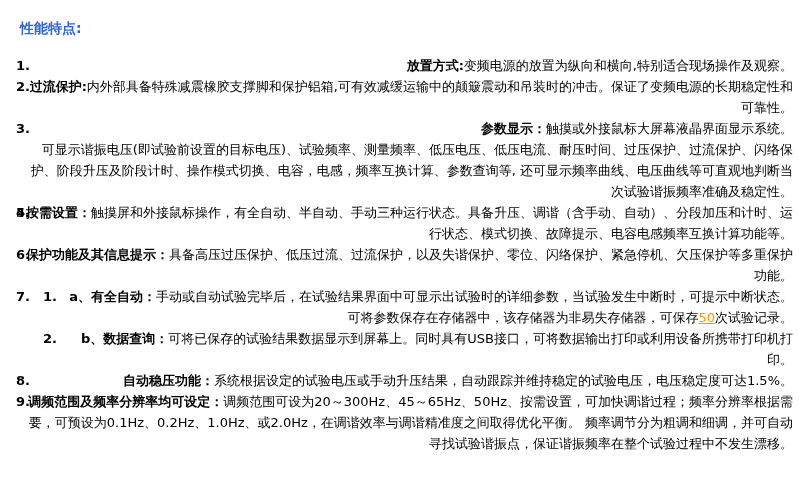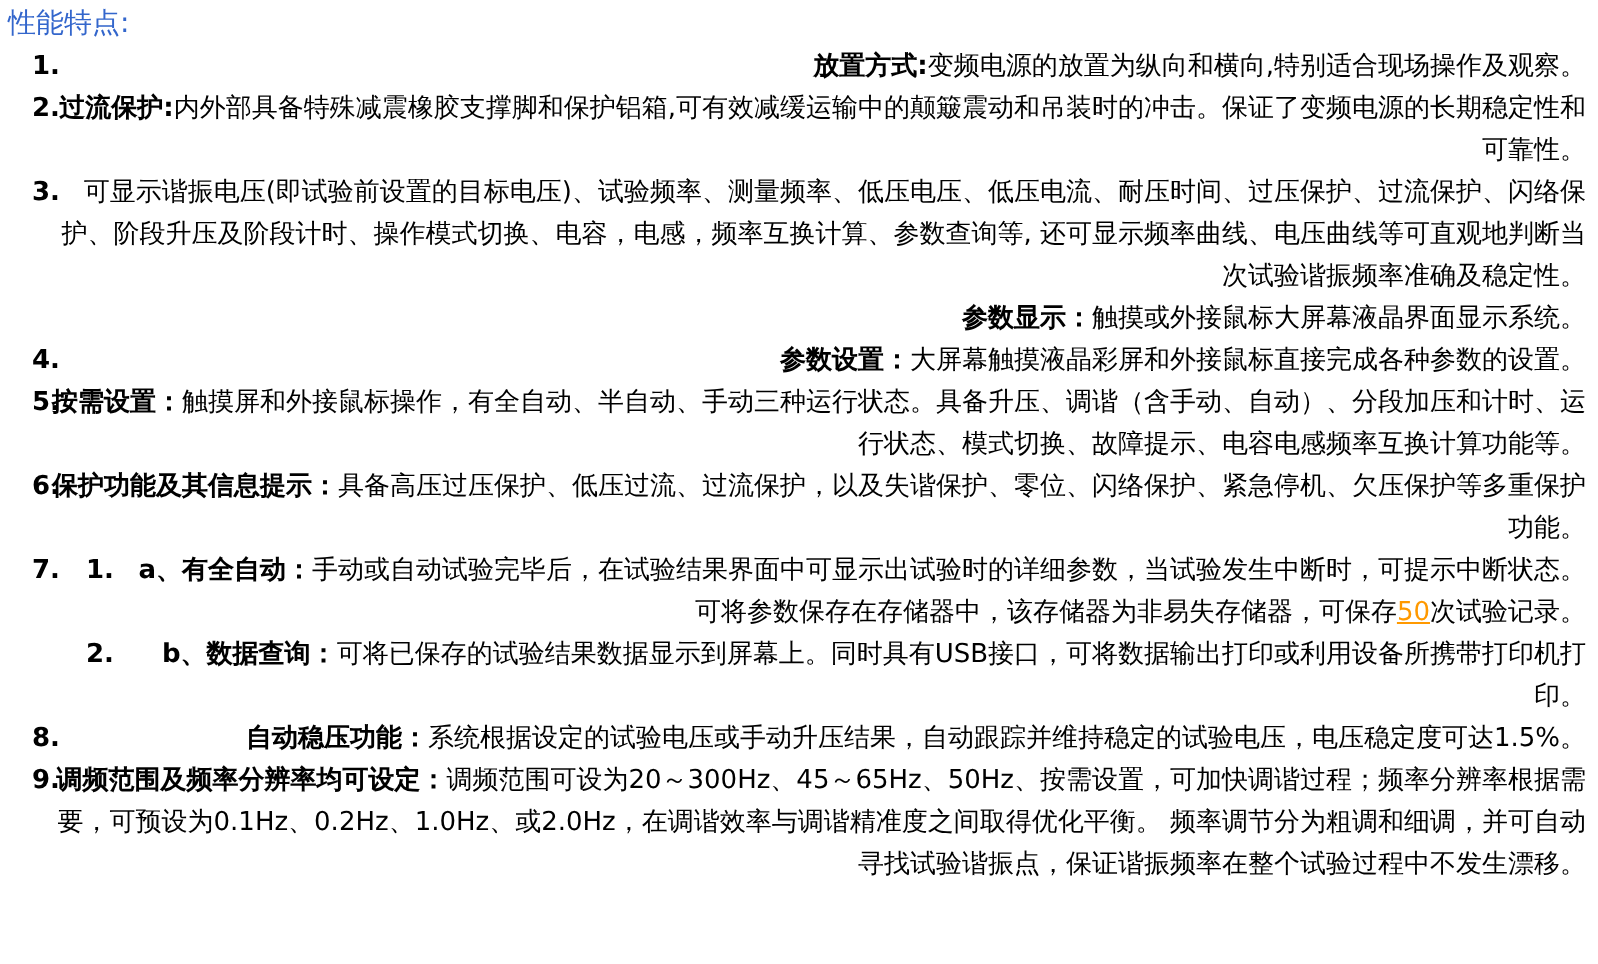--- a/index.html
+++ b/index.html
@@ -6,22 +6,22 @@
   * { box-sizing: border-box; }
   html, body { margin:0; padding:0; }
   body {
     width:799px; height:482px; overflow:hidden;
     background:var(--bg); color:var(--ink);
     font-family:"DejaVu Sans","Liberation Sans",sans-serif;
     font-size:13px; line-height:21px;
   }
   .doc { padding:2px 6px 0 4px; }
   .heading {
-    color:var(--accent); font-weight:normal; font-size:14px;
-    line-height:21px; margin:0;
+    color:var(--accent); font-weight:bold; font-size:14px;
+    line-height:21px; margin:16px;
   }
   .item { position:relative; padding-left:22px; }
   .item > .num { position:absolute; left:12px; top:0; font-weight:bold; }
   .subitem { position:relative; padding-left:31px; }
   .subitem > .num { position:absolute; left:17px; top:0; font-weight:bold; }
   .block { margin:0;text-align:right; }
   .b { font-weight:bold; }
   .hl { color:var(--hl);text-decoration:underline; }
 </style>
 </head>
@@ -33,26 +33,25 @@
       <div class="item">
         <span class="num">1.</span>
         <div class="block"><span class="b">放置方式:</span><span>变频电源的放置为纵向和横向,特别适合现场操作及观察。</span></div>
       </div>
       <div class="item">
         <span class="num">2.</span>
         <div class="block"><span class="b">过流保护:</span><span>内外部具备特殊减震橡胶支撑脚和保护铝箱,可有效减缓运输中的颠簸震动和吊装时的冲击。保证了变频电源的长期稳定性和可靠性。</span></div>
       </div>
       <div class="item">
         <span class="num">3.</span>
+        <div class="block"><span class="b">参数显示：</span><span>触摸或外接鼠标大屏幕液晶界面显示系统。</span></div>
         <div class="block"><span>可显示谐振电压(即试验前设置的目标电压)、试验频率、测量频率、低压电压、低压电流、耐压时间、过压保护、过流保护、闪络保护、阶段升压及阶段计时、操作模式切换、电容，电感，频率互换计算、参数查询等, 还可显示频率曲线、电压曲线等可直观地判断当次试验谐振频率准确及稳定性。</span></div>
-        <div class="block"><span class="b">参数显示：</span><span>触摸或外接鼠标大屏幕液晶界面显示系统。</span></div>
       </div>
       <div class="item">
         <span class="num">4.</span>
-        <div class="block"><span class="b">参数设置：</span><span>大屏幕触摸液晶彩屏和外接鼠标直接完成各种参数的设置。</span></div>
       </div>
       <div class="item">
         <span class="num">5.</span>
         <div class="block"><span class="b">按需设置：</span><span>触摸屏和外接鼠标操作，有全自动、半自动、手动三种运行状态。具备升压、调谐（含手动、自动）、分段加压和计时、运行状态、模式切换、故障提示、电容电感频率互换计算功能等。</span></div>
       </div>
       <div class="item">
         <span class="num">6.</span>
         <div class="block"><span class="b">保护功能及其信息提示：</span><span>具备高压过压保护、低压过流、过流保护，以及失谐保护、零位、闪络保护、紧急停机、欠压保护等多重保护功能。</span></div>
       </div>
       <div class="item">

